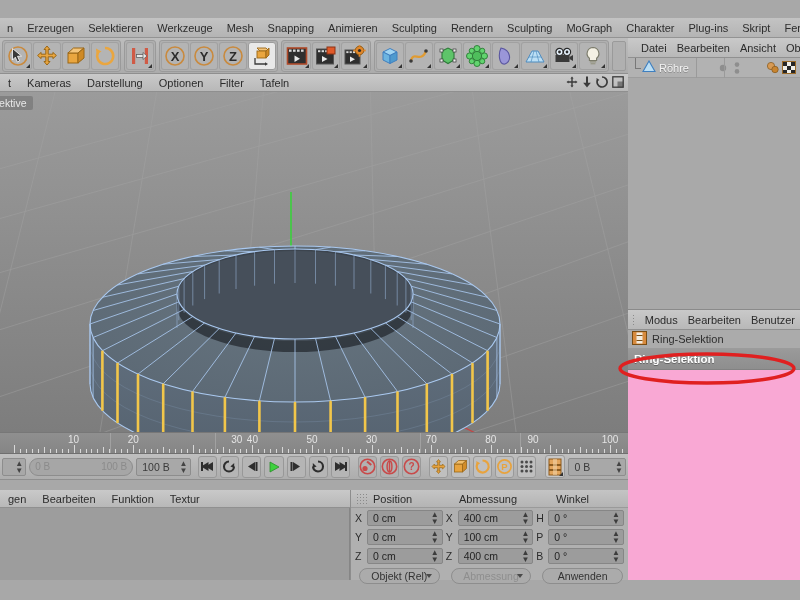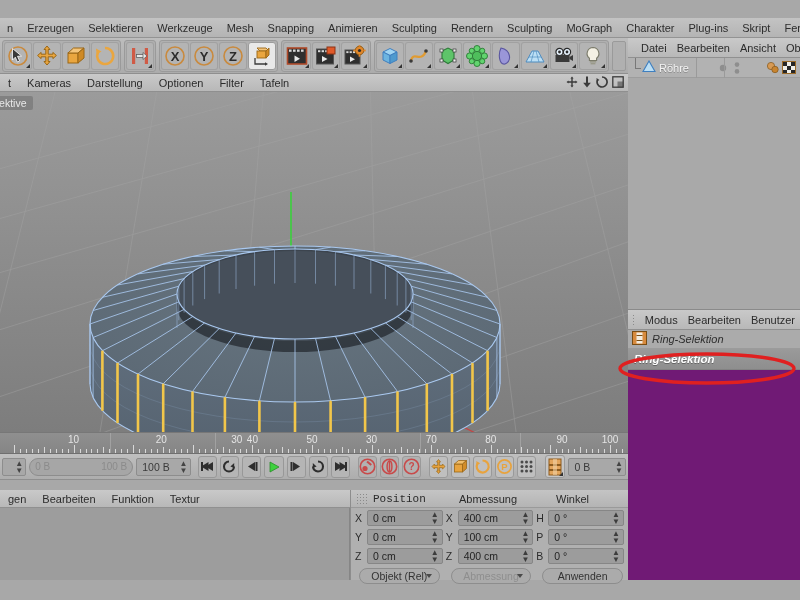--- a/index.html
+++ b/index.html
@@ -176,21 +176,21 @@
 
   .attrmenu{
     position:absolute; left:628px; top:310px; width:172px; height:20px;
     background:linear-gradient(#c9c9c9,#b8b8b8); border-bottom:1px solid #909090;
     display:flex; align-items:center; overflow:hidden; white-space:nowrap;
   }
   .attrmenu .grip{ width:11px; height:11px; margin:0 4px;
      background-image:radial-gradient(#8a8a8a 40%, transparent 41%); background-size:3px 3px;}
   .attrmenu .mi{ padding:0 5px; font-size:11px; line-height:20px;}
   .attrbody{
-    position:absolute; left:628px; top:330px; width:172px; height:250px; background:#701a75;font-style:italic;
+    position:absolute; left:628px; top:330px; width:172px; height:250px; background:#f9a8d4;
   }
   .attrrow{
     height:19px; display:flex; align-items:center; padding-left:4px; gap:5px;
     background:#ababab; border-bottom:1px solid #9b9b9b;
   }
   .attrrow .nm{ font-size:11px; color:#2e2e2e;}
   .attrtitle{
     height:21px; display:flex; align-items:center; padding-left:6px;
     background:linear-gradient(#9a9a9a,#8e8e8e); border-bottom:1px solid #828282;
   }
@@ -778,28 +778,28 @@
       <div class="tick" style="left: 574.24px; height: 4px;"></div>
       <div class="tick" style="left: 580.2px; height: 6px;"></div>
       <div class="tick" style="left: 586.16px; height: 4px;"></div>
       <div class="tick" style="left: 592.12px; height: 4px;"></div>
       <div class="tick" style="left: 598.08px; height: 4px;"></div>
       <div class="tick" style="left: 604.04px; height: 4px;"></div>
       <div class="tick" style="left: 610px; height: 8px;"></div>
       <div class="tick" style="left: 615.96px; height: 4px;"></div>
       <div class="tick" style="left: 621.92px; height: 4px;"></div>
       <div class="lbl" style="left: 73.6px;">10</div>
-      <div class="lbl" style="left: 133.2px; margin-left: 28px;">20</div>
+      <div class="lbl" style="left: 133.2px;">20</div>
       <div class="lbl" style="left: 192.8px; margin-left: 44px;">30</div>
       <div class="lbl" style="left: 252.4px;">40</div>
       <div class="lbl" style="left: 312px;">50</div>
       <div class="lbl" style="left: 371.6px;">30</div>
       <div class="lbl" style="left: 431.2px;">70</div>
       <div class="lbl" style="left: 490.8px;">80</div>
-      <div class="lbl" style="left: 562px;">90</div>
+      <div class="lbl" style="left: 533px;">90</div>
       <div class="lbl" style="left: 610px;">100</div>
       <div class="sep" style="left: 110px;"></div>
       <div class="sep" style="left: 215px;"></div>
       <div class="sep" style="left: 420px;"></div>
       <div class="sep" style="left: 520px;"></div>
     </div>
 
   <div class="tl-bar">
     <div class="stepper" style="width:28px;padding-left:3px;">
       <span class="arrows">▲<br>▼</span>
@@ -938,21 +938,21 @@
       <span class="mi">gen</span>
       <span class="mi">Bearbeiten</span>
       <span class="mi">Funktion</span>
       <span class="mi">Textur</span>
     </div>
   <div class="matarea"></div>
 
   <div class="coord">
     <div class="coord-head">
       <span class="grip"></span>
-      <span class="ch" style="width:86px;font-family:Liberation Mono, monospace;">Position</span>
+      <span class="ch" style="width:86px;">Position</span>
       <span class="ch" style="width:97px;">Abmessung</span>
       <span class="ch">Winkel</span>
     </div>
     <div id="coordrows">
         <div class="crow">
           <span class="clab">X</span>
           <span class="cfield">
             <span>0 cm</span>
             <span class="sp">▲<br>▼</span>
           </span>

